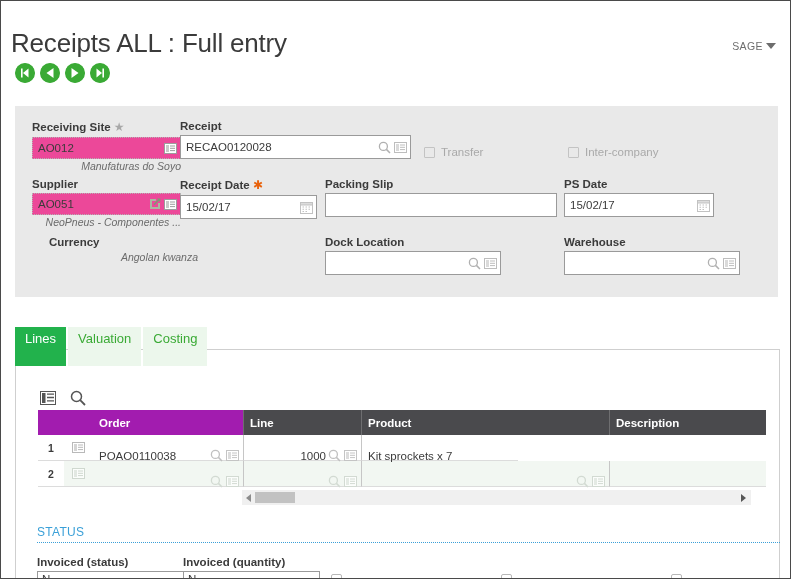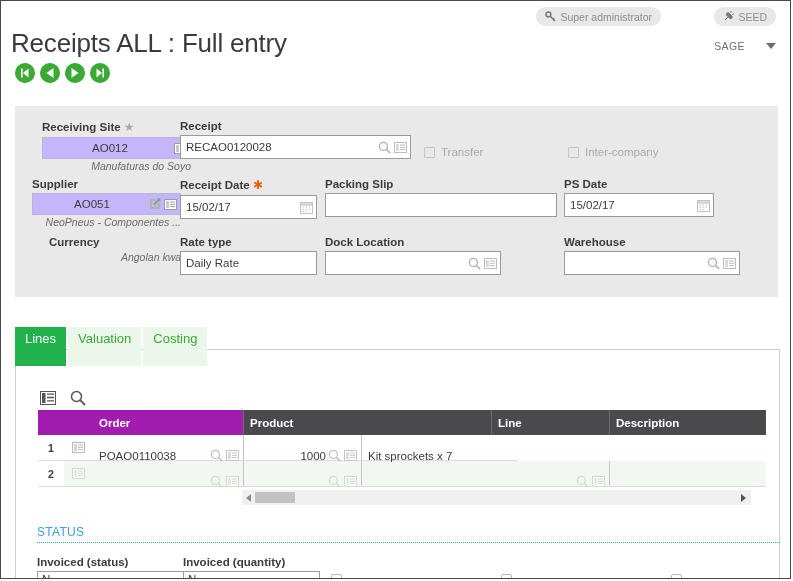--- a/index.html
+++ b/index.html
@@ -19,21 +19,21 @@
     position:absolute;top:6px;height:19px;border-radius:10px;background:#e8e8e8;
     display:flex;align-items:center;gap:4px;padding:0 9px;box-sizing:border-box;
     font-size:10.5px;color:#8d8d8d;white-space:nowrap;
   }
   #pill-user{right:129px;}
   #pill-folder{right:14px;}
   .pill svg{display:block;}
 
   .sage{
     position:absolute;top:39px;right:14px;font-size:10.5px;color:#6d6d6d;
-    letter-spacing:.4px;display:flex;align-items:center;gap:21px;
+    letter-spacing:.4px;display:flex;align-items:center;gap:3px;
   }
   .caret{width:0;height:0;border-left:5px solid transparent;border-right:5px solid transparent;border-top:6px solid #6d6d6d;}
 
   
   .title{
     position:absolute;left:10px;top:27px;font-size:26px;color:#3b3b3b;
     font-weight:400;letter-spacing:-.2px;white-space:nowrap;
   }
   .navbtns{position:absolute;left:14px;top:62px;display:flex;gap:5px;}
   .navbtn{width:20px;height:20px;border-radius:50%;background:#3aaa35;display:block;cursor:pointer;}
@@ -46,21 +46,21 @@
 
   .fld{position:absolute;}
   .lbl{font-size:11.5px;font-weight:bold;color:#3b3b3b;margin-bottom:3px;white-space:nowrap;}
   .req{color:#e8620c;font-size:12px;}
   .opt{color:#a8a8a8;font-size:12px;}
   .ctl{
     height:22px;background:#fff;box-sizing:border-box;display:flex;align-items:center;
     padding:0 2px 0 5px;font-size:11.5px;color:#3b3b3b;
   }
   .ctl.solid{border:1px solid #9a9a9a;}
-  .ctl.dotted{border:1px dotted #b5b5b5;background:#c4b5fd;text-align:center;}
+  .ctl.dotted{border:1px dotted #b5b5b5;background:#ec4899;}
   .ctl .val{flex:1;overflow:hidden;white-space:nowrap;}
   .ctl .ic{width:15px;height:15px;flex:0 0 auto;margin-left:1px;display:flex;align-items:center;justify-content:center;cursor:pointer;}
   .sub{font-size:10.5px;color:#6b6b6b;font-style:italic;text-align:right;margin-top:1px;white-space:nowrap;overflow:hidden;}
 
   .chk{position:absolute;display:flex;align-items:center;gap:6px;font-size:11.5px;color:#a9a9a9;}
   .chkbox{width:11px;height:11px;border:1px solid #c3c3c3;background:#e9e9e9;border-radius:1px;box-sizing:border-box;}
 
   
   .tabs{position:absolute;left:14px;top:326px;display:flex;gap:2px;z-index:3;}
   .tab{
@@ -114,40 +114,20 @@
   .sctl{height:20px;border:1px solid #9a9a9a;background:#fff;box-sizing:border-box;
         font-size:11.5px;color:#3b3b3b;padding:1px 4px;overflow:hidden;}
   .schk{position:absolute;display:flex;align-items:center;gap:6px;font-size:11.5px;color:#3b3b3b;}
   .schkbox{width:11px;height:11px;border:1px solid #b8b8b8;background:#fff;border-radius:2px;box-sizing:border-box;}
 </style>
 </head>
 <body>
 
 <div class="page">
 
-  <div class="topbar">
-    <div class="pill" id="pill-user">
-      <span>
-        <svg width="11" height="11" viewBox="0 0 11 11">
-            <circle cx="3.4" cy="3.4" r="2.4" fill="none" stroke="#767676" stroke-width="1.5"></circle>
-            <path d="M5 5 L10 10 M8 8.3 L9.2 7.1" stroke="#767676" stroke-width="1.5" fill="none"></path>
-          </svg>
-      </span>
-      <span>Super administrator</span>
-    </div>
-    <div class="pill" id="pill-folder">
-      <span>
-        <svg width="11" height="11" viewBox="0 0 11 11">
-            <path d="M2 9 L4.8 6.2 M3.6 4.2 L6.8 7.4 A1.6 1.6 0 0 0 9 5.2 L5.8 2 A1.6 1.6 0 0 0 3.6 4.2 Z" fill="#767676" stroke="#767676" stroke-width="1"></path>
-            <path d="M7.4 1.4 L8.4 0.4 M9.6 3.6 L10.6 2.6" stroke="#767676" stroke-width="1.2"></path>
-          </svg>
-      </span>
-      <span>SEED</span>
-    </div>
-  </div>
 
   <div class="sage">
     <span>SAGE</span>
     <span class="caret"></span>
   </div>
 
   <div class="title">Receipts ALL : Full entry</div>
 
   <div class="navbtns">
     <span class="navbtn">
@@ -173,21 +153,21 @@
       <svg width="20" height="20" viewBox="0 0 20 20">
           <circle cx="10" cy="10" r="9.5" fill="#3aaa35"></circle>
           <path d="M6.5 5.5 L6.5 14.5 L12 10 Z" fill="#fff"></path>
           <rect x="12.4" y="5.5" width="1.6" height="9" fill="#fff"></rect>
         </svg>
     </span>
   </div>
 
   <div class="hdrpanel">
 
-    <div class="fld" style="left:17px;top:14px;width:149px;margin-left:10px;">
+    <div class="fld" style="left:17px;top:14px;width:149px;">
       <div class="lbl">
         <span>Receiving Site</span>
         <span class="opt">★</span>
       </div>
       <div class="ctl dotted">
         <span class="val">AO012</span>
         <span class="ic">
           <svg width="13" height="11" viewBox="0 0 13 11">
               <rect x=".5" y=".5" width="12" height="10" fill="#fff" stroke="#9d9d9d"></rect>
               <rect x="2" y="2" width="3" height="7" fill="#c9c9c9"></rect>
@@ -286,26 +266,20 @@
             </svg>
         </span>
       </div>
     </div>
 
     <div class="fld" style="left:34px;top:130px;width:149px;">
       <div class="lbl">Currency</div>
       <div class="sub">Angolan kwanza</div>
     </div>
 
-    <div class="fld" style="left:165px;top:130px;width:137px;">
-      <div class="lbl">Rate type</div>
-      <div class="ctl solid" style="height:24px;">
-        <span class="val">Daily Rate</span>
-      </div>
-    </div>
 
     <div class="fld" style="left:310px;top:130px;width:176px;">
       <div class="lbl">Dock Location</div>
       <div class="ctl solid" style="height:24px;">
         <span class="val"></span>
         <span class="ic">
           <svg width="13" height="13" viewBox="0 0 13 13">
               <circle cx="5.4" cy="5.4" r="4" fill="none" stroke="#b0b0b0" stroke-width="1.3"></circle>
               <path d="M8.4 8.4 L12 12" stroke="#b0b0b0" stroke-width="1.5"></path>
             </svg>
@@ -364,22 +338,22 @@
             <path d="M10.2 10.2 L15 15" stroke="#555" stroke-width="1.8"></path>
           </svg>
       </span>
     </div>
 
     <div class="grid">
       <div class="ghead">
         <div class="gh l" style="width:26px;"></div>
         <div class="gh l" style="width:29px;"></div>
         <div class="gh l" style="width:150px;">Order</div>
+        <div class="gh d" style="width:118px;">Line</div>
         <div class="gh d" style="width:248px;">Product</div>
-        <div class="gh d" style="width:118px;">Line</div>
         <div class="gh d" style="width:157px;">Description</div>
       </div>
 
       <div class="grow odd">
         <div class="gc num" style="width:26px;background:#fff;">1</div>
         <div class="gc" style="width:29px;justify-content:center;padding:0;">
           <svg width="13" height="11" viewBox="0 0 13 11">
               <rect x=".5" y=".5" width="12" height="10" fill="#fff" stroke="#b9b9b9"></rect>
               <rect x="2" y="2" width="3" height="7" fill="#d4d4d4"></rect>
               <path d="M6 3h5M6 5.3h5M6 7.6h5" stroke="#b9b9b9" stroke-width="1"></path>

